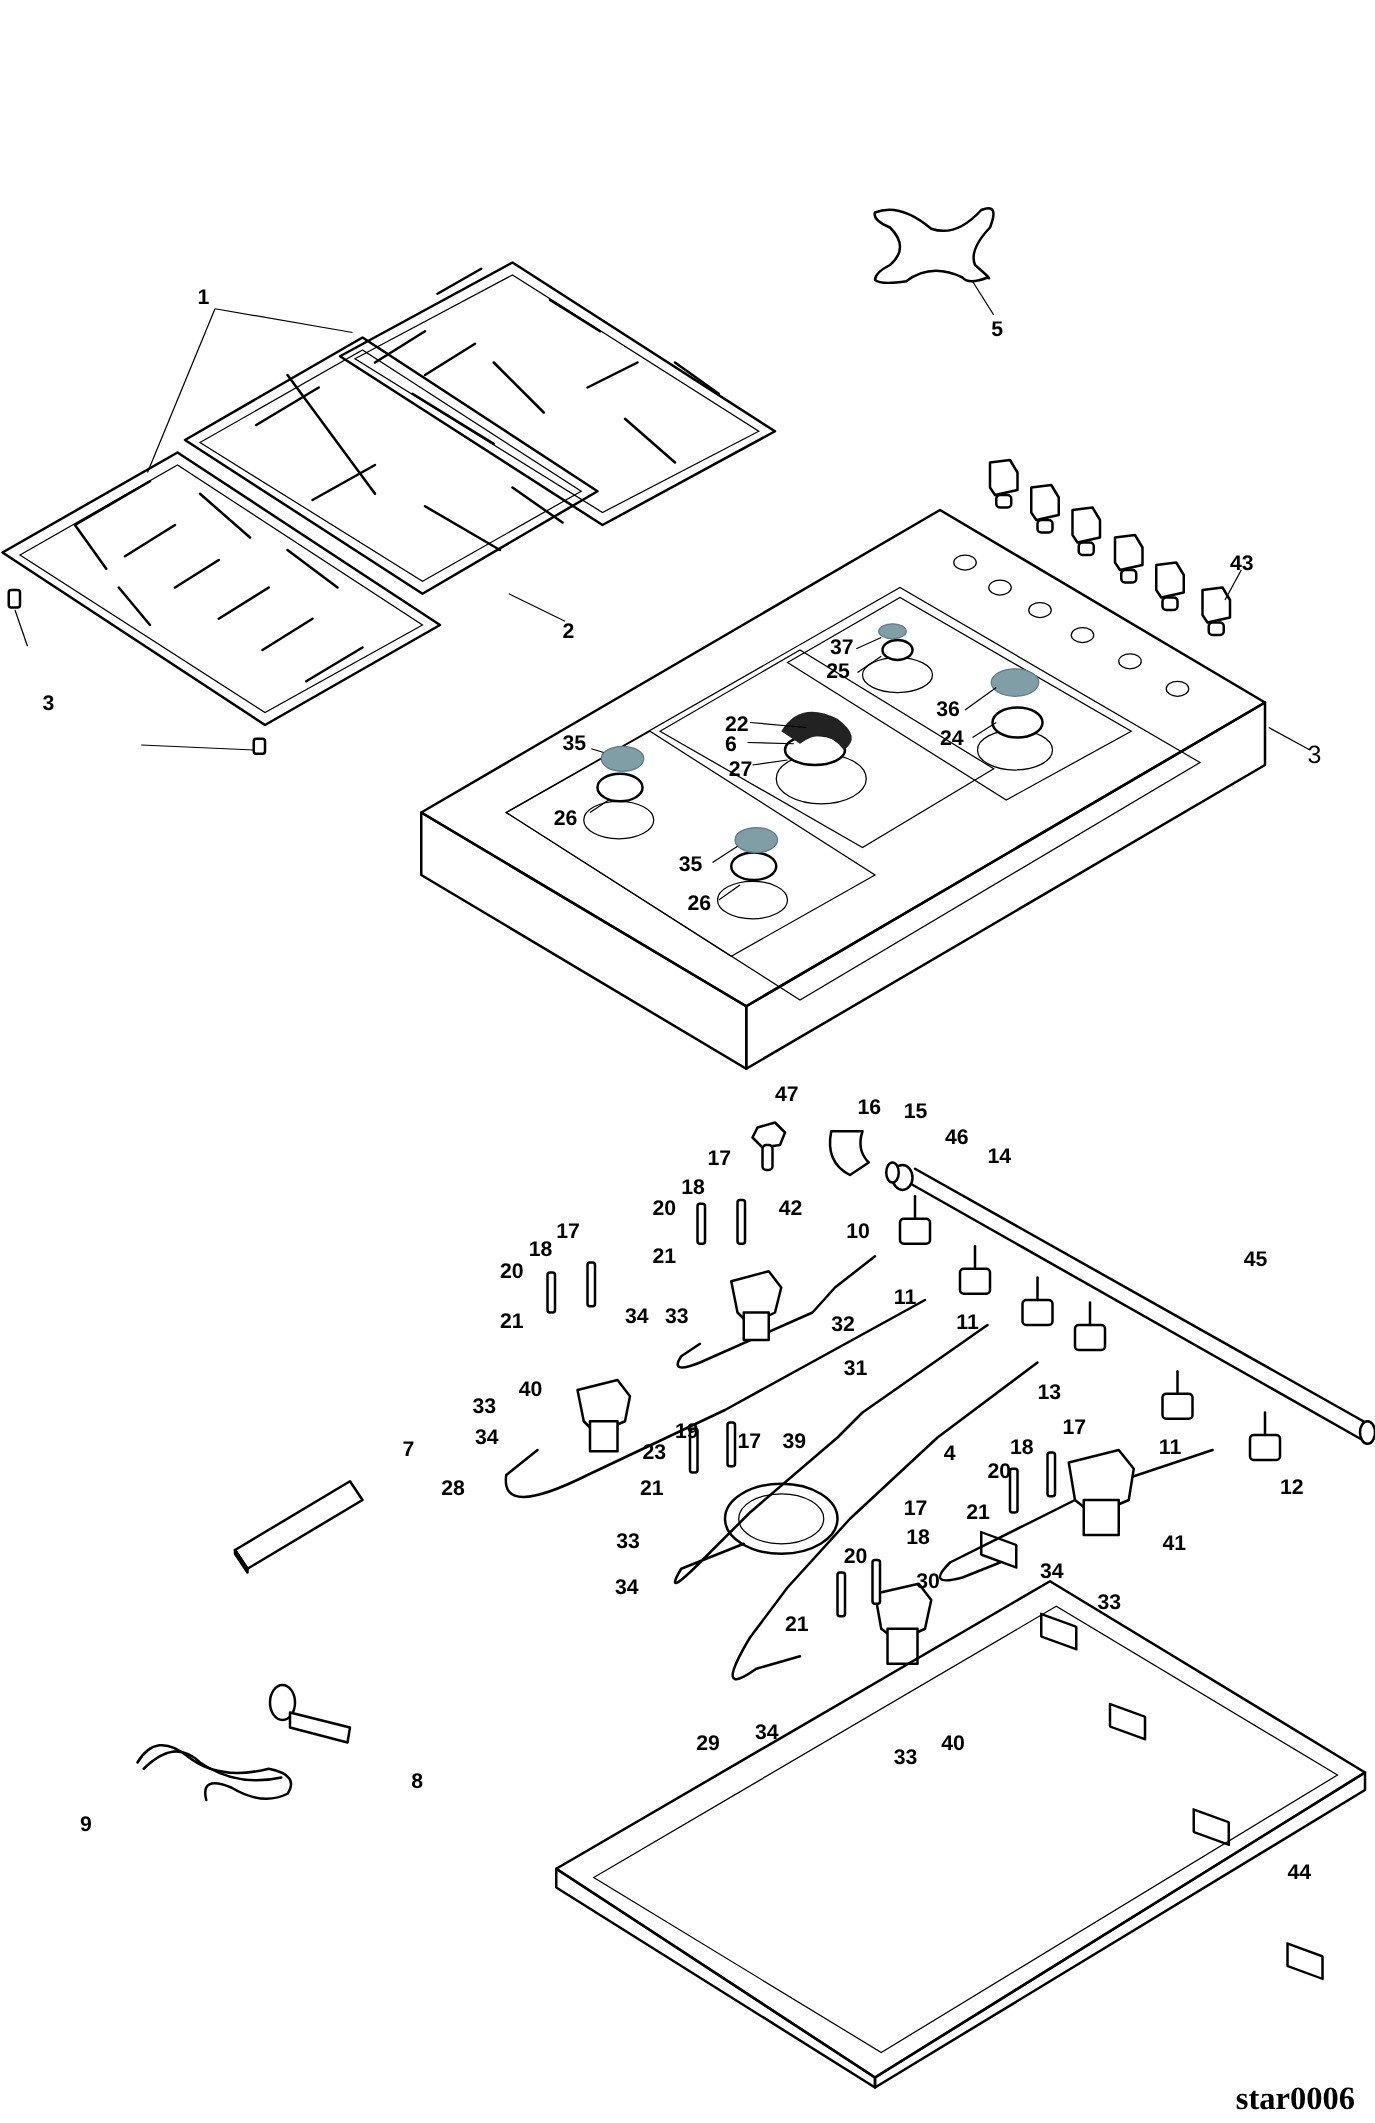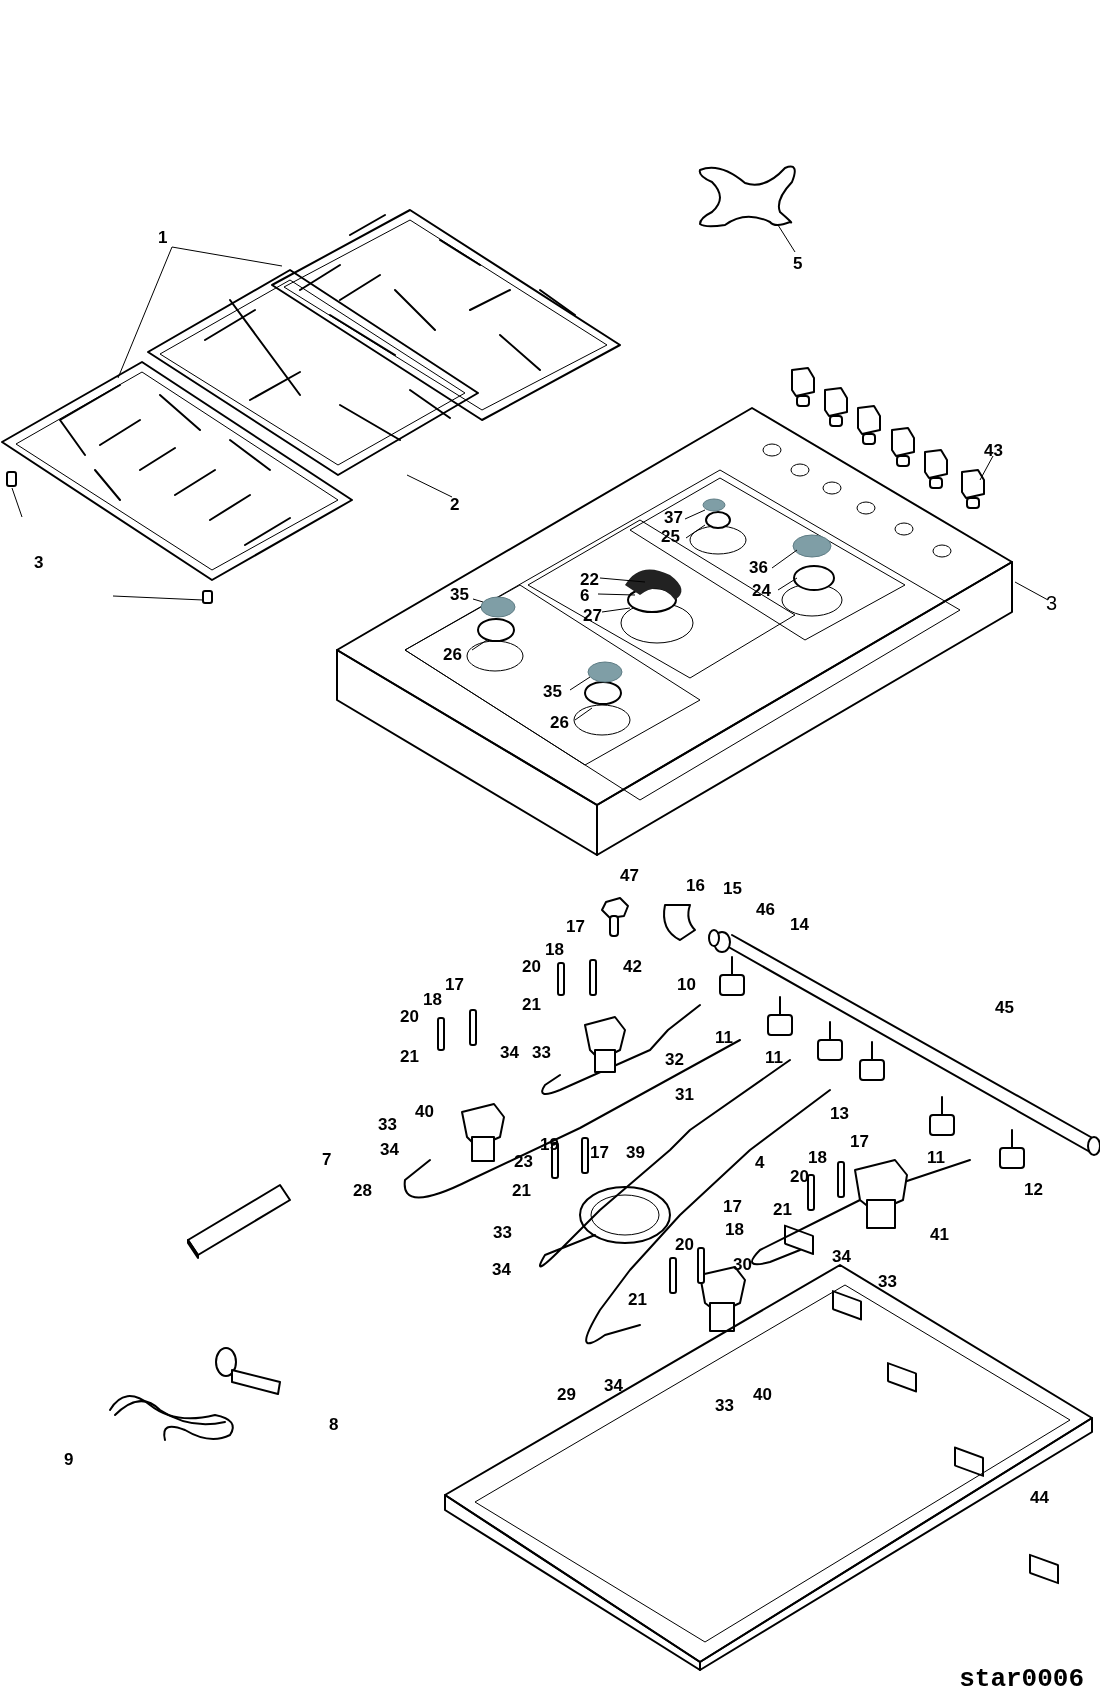--- a/index.html
+++ b/index.html
@@ -3,21 +3,21 @@
 <meta charset="utf-8">
 <style>
   html,body{margin:0;padding:0;background:#ffffff;}
   body{width:1100px;height:1698px;position:relative;overflow:hidden;font-family:"Liberation Sans",sans-serif;}
   svg{position:absolute;left:0;top:0;}
   .ln{stroke:#000;fill:none;stroke-width:2;stroke-linejoin:round;stroke-linecap:round;}
   .thin{stroke:#000;fill:none;stroke-width:1;}
   .wf{stroke:#000;fill:#fff;stroke-width:2;stroke-linejoin:round;}
   .cap{fill:#7f9ea6;stroke:#5f7d85;stroke-width:1;}
   .lbl{font-family:"Liberation Sans",sans-serif;font-weight:bold;font-size:17px;fill:#000;}
-  .ref{position:absolute;right:16px;bottom:4px;font-family:Liberation Mono, monospace;font-weight:bold;font-size:26px;color:#000;}
+  .ref{position:absolute;right:16px;bottom:4px;font-family:Liberation Serif, serif;font-weight:bold;font-size:26px;color:#000;}
 </style>
 </head>
 <body>
 
 <svg width="1100" height="1698" viewBox="0 0 1100 1698">
 
   <g>
     <polygon class="ln" points="2,442 142,362 352,500 212,580"></polygon>
     <polygon class="thin" points="16,444 142,372 338,500 212,570"></polygon>
     <path class="ln" d="M60,420 L120,385 M100,445 L140,420 M140,470 L175,448 M175,495 L215,470 M210,520 L250,495 M245,545 L290,518 M60,420 L85,455 M160,395 L200,430 M230,440 L270,470 M120,500 L95,470"></path>

